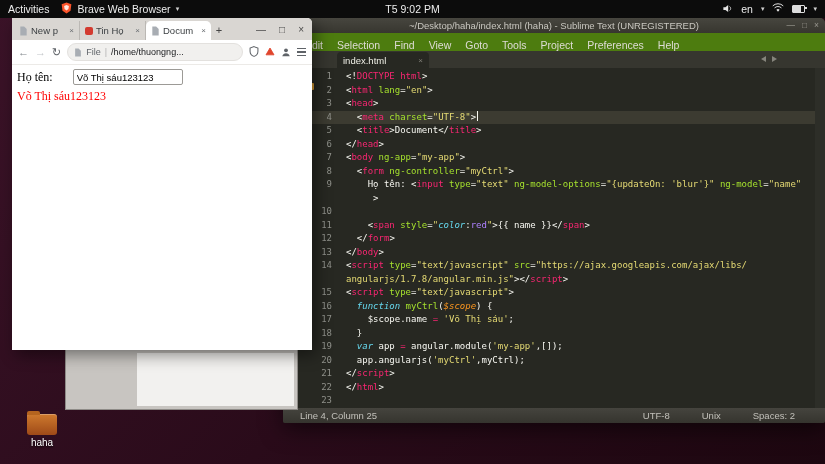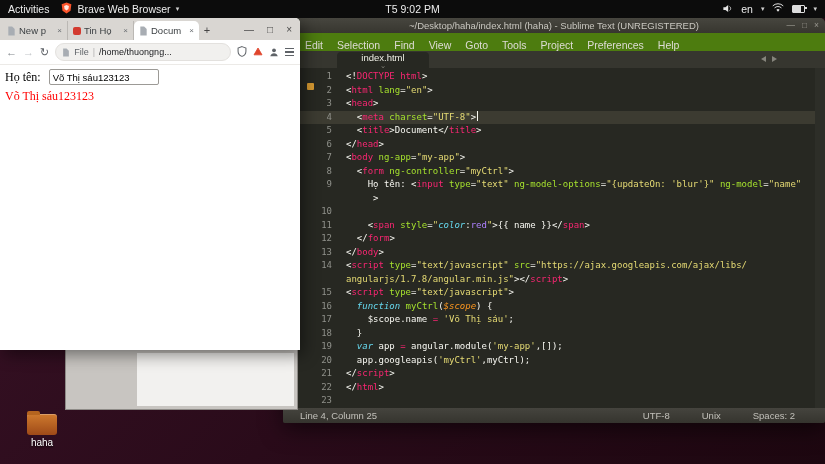--- a/index.html
+++ b/index.html
@@ -26,21 +26,21 @@
   .st-titlebar{height:15px;background:linear-gradient(#47463f,#37362f);border-radius:5px 5px 0 0;
     position:relative;text-align:center;font-size:9.5px;color:#c9c7c0;line-height:15px;
     white-space:nowrap;overflow:hidden;}
   .st-controls{position:absolute;right:6px;top:0;display:flex;gap:7px;font-size:8.5px;color:#9a9890;line-height:15px;}
   .st-menubar{height:18px;background:#4d7c0f;display:flex;align-items:flex-end;font-size:10.5px;
     color:#dedcd5;overflow:hidden;}
   .st-menu-item{padding:0 7px;white-space:nowrap;}
   .st-menu-item:first-child{margin-left:-16px;}
   .st-tabbar{height:17px;background:#36362f;display:flex;align-items:flex-end;position:relative;}
   .st-tab{margin-left:54px;width:92px;height:16px;background:#272822;border-radius:4px 4px 0 0;
-    display:flex;align-items:center;justify-content:space-between;padding:0 6px;font-size:9.5px;color:#efefe6;box-sizing:border-box;flex-direction:column;}
+    display:flex;align-items:center;justify-content:space-between;padding:0 6px;font-size:9.5px;color:#efefe6;box-sizing:border-box;}
   .st-tab-close{color:#807f77;font-size:8px;}
   .st-tabscroll{position:absolute;right:48px;top:5px;display:flex;gap:6px;}
   .tri-l{width:0;height:0;border-top:3.5px solid transparent;border-bottom:3.5px solid transparent;border-right:5px solid #85847c;}
   .tri-r{width:0;height:0;border-top:3.5px solid transparent;border-bottom:3.5px solid transparent;border-left:5px solid #85847c;}
   .st-editor{position:absolute;left:0;right:0;top:50px;bottom:15px;background:#272822;overflow:hidden;
     font-family:"DejaVu Sans Mono",monospace;font-size:9px;}
   .st-minimap{position:absolute;right:0;top:0;bottom:0;width:10px;background:#2d2e28;}
   .code-rows{position:absolute;left:0;top:2px;right:10px;}
   .code-row{height:13.5px;line-height:13.5px;display:flex;}
   .code-row.hl{background:#3c3b31;}
@@ -55,21 +55,21 @@
   .st-spacer{flex:1}
   .st-status-right{display:flex;}
   .st-status-item{margin-left:32px;white-space:nowrap;}
 
   
   .ghost{position:absolute;left:65px;top:349px;width:233px;height:61px;background:#c8c5c1;
     border:1px solid #8e8b87;box-sizing:border-box;z-index:3;}
   .ghost-inner{position:absolute;left:71px;top:3px;right:3px;bottom:3px;background:#f2f1ef;}
 
   
-  .browser{position:absolute;left:0;top:18px;width:300px;height:332px;z-index:4;background:#fff;
+  .browser{position:absolute;left:12px;top:18px;width:300px;height:332px;z-index:4;background:#fff;
     border-radius:0 5px 0 0;box-shadow:4px 5px 16px rgba(0,0,0,.45);}
   .br-tabstrip{height:22px;background:#d9d6d2;border-radius:0 5px 0 0;display:flex;align-items:flex-end;
     padding:0 2px;position:relative;}
   .br-tabs{display:flex;align-items:flex-end;height:100%;}
   .br-tab{height:19px;display:flex;align-items:center;gap:3px;padding:0 5px;width:55px;
     font-size:9.5px;color:#3c4043;box-sizing:content-box;}
   .br-tab:not(.active){border-right:1px solid #bbb8b4;}
   .br-tab.active{background:#fff;border-radius:5px 5px 0 0;}
   .br-tab-label{flex:1;overflow:hidden;white-space:nowrap;}
   .br-tab-close{font-size:8px;color:#6b6f73;}
@@ -84,21 +84,21 @@
   .nav-fwd{font-size:11px;color:#c3c6c9;}
   .nav-reload{font-size:11px;color:#5f6368;}
   .br-address{flex:1;height:16px;background:#f1f0ee;border:1px solid #e3e1de;border-radius:9px;
     display:flex;align-items:center;gap:4px;padding:0 6px;font-size:9px;min-width:0;overflow:hidden;}
   .addr-scheme{color:#5f6368;}
   .addr-sep{color:#b4b4b4;}
   .addr-path{color:#202124;white-space:nowrap;overflow:hidden;}
   .menu-bars{display:inline-flex;flex-direction:column;gap:2px;}
   .menu-bars i{display:block;width:9px;height:1.5px;background:#5f6368;}
   .br-content{padding:4px 5px;font-family:"Liberation Serif","DejaVu Serif",serif;font-size:12px;color:#000;}
-  .page-row{display:flex;align-items:center;gap:8px;}
+  .page-row{display:flex;align-items:center;gap:20px;}
   .page-input{width:102px;height:14px;border:1px solid #9c9a96;border-radius:2px;
     font:9.5px "Liberation Sans","DejaVu Sans",sans-serif;padding:0 3px;background:#fff;color:#000;}
   .page-output{margin-top:4px;}
 
   
   .folder{position:absolute;left:20px;top:414px;width:44px;display:flex;flex-direction:column;
     align-items:center;gap:2px;z-index:1;}
   .folder-glyph{width:30px;height:21px;position:relative;background:linear-gradient(#cf7a2e,#9e4a18);
     border-radius:2px 3px 3px 3px;box-shadow:inset 0 1px 0 rgba(255,255,255,.28);}
   .folder-glyph::before{content:"";position:absolute;top:-3px;left:0;width:13px;height:4px;
@@ -226,21 +226,21 @@
           <div class="code-row">
             <span class="ln">18</span>
             <span class="code-text"><span class="tk-w">  }</span></span>
           </div>
           <div class="code-row">
             <span class="ln">19</span>
             <span class="code-text"><span class="tk-w">  </span><span class="tk-c">var</span><span class="tk-w"> app </span><span class="tk-p">=</span><span class="tk-w"> angular.module(</span><span class="tk-y">'my-app'</span><span class="tk-w">,[]);</span></span>
           </div>
           <div class="code-row">
             <span class="ln">20</span>
-            <span class="code-text"><span class="tk-w">  app.googleapis(</span><span class="tk-y">'myCtrl'</span><span class="tk-w">,myCtrl);</span></span>
+            <span class="code-text"><span class="tk-w">  app.angularjs(</span><span class="tk-y">'myCtrl'</span><span class="tk-w">,myCtrl);</span></span>
           </div>
           <div class="code-row">
             <span class="ln">21</span>
             <span class="code-text"><span class="tk-w">&lt;/</span><span class="tk-p">script</span><span class="tk-w">&gt;</span></span>
           </div>
           <div class="code-row">
             <span class="ln">22</span>
             <span class="code-text"><span class="tk-w">&lt;/</span><span class="tk-p">html</span><span class="tk-w">&gt;</span></span>
           </div>
           <div class="code-row">

